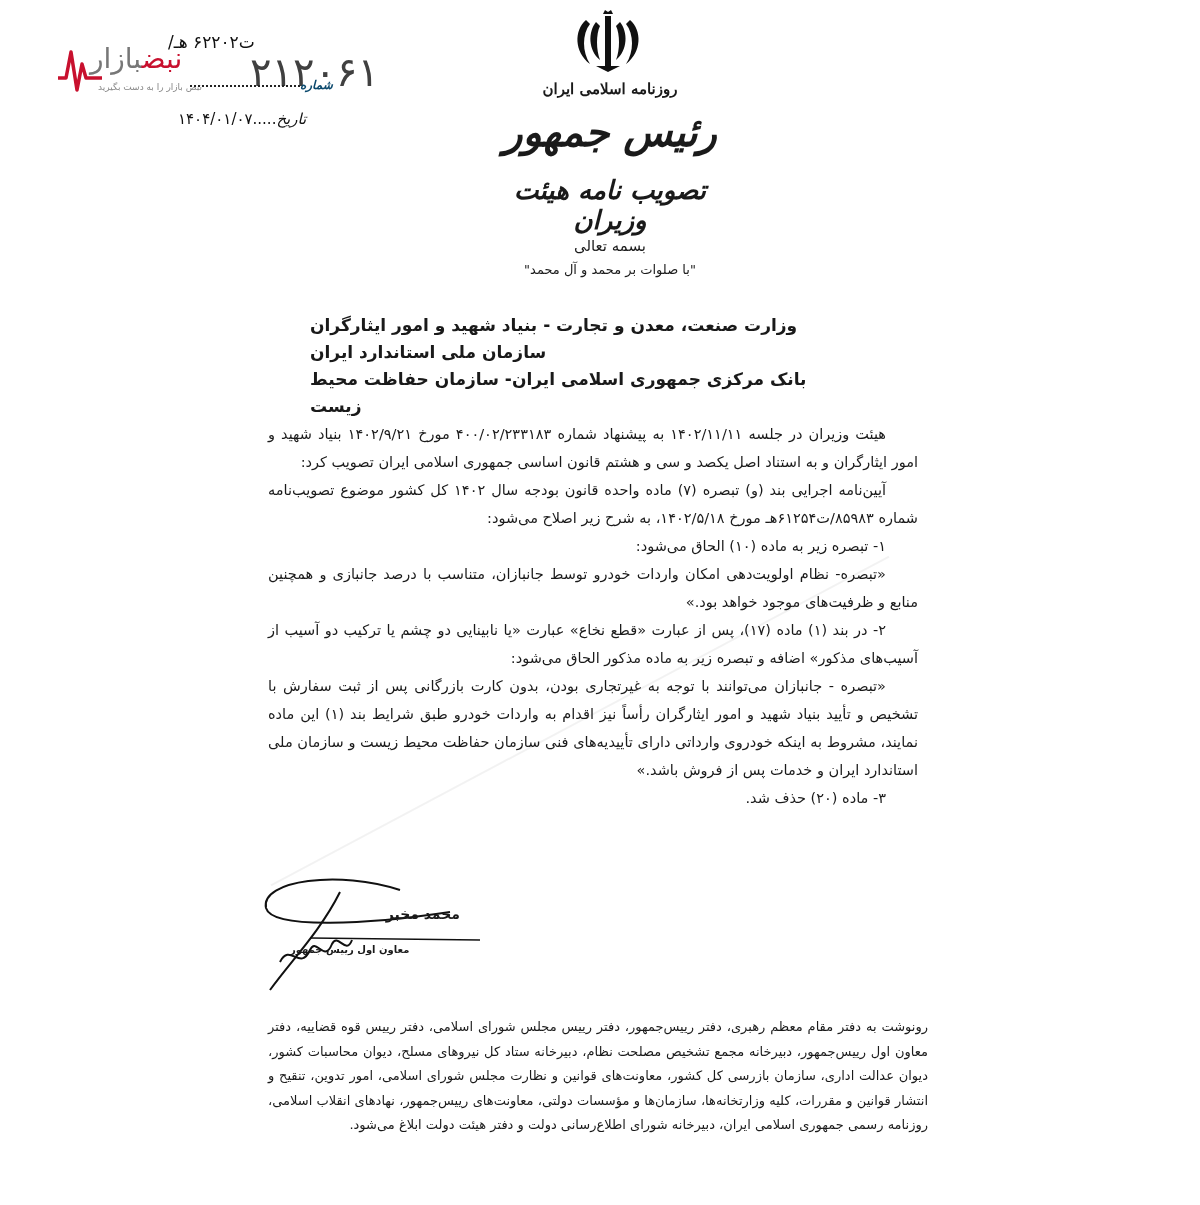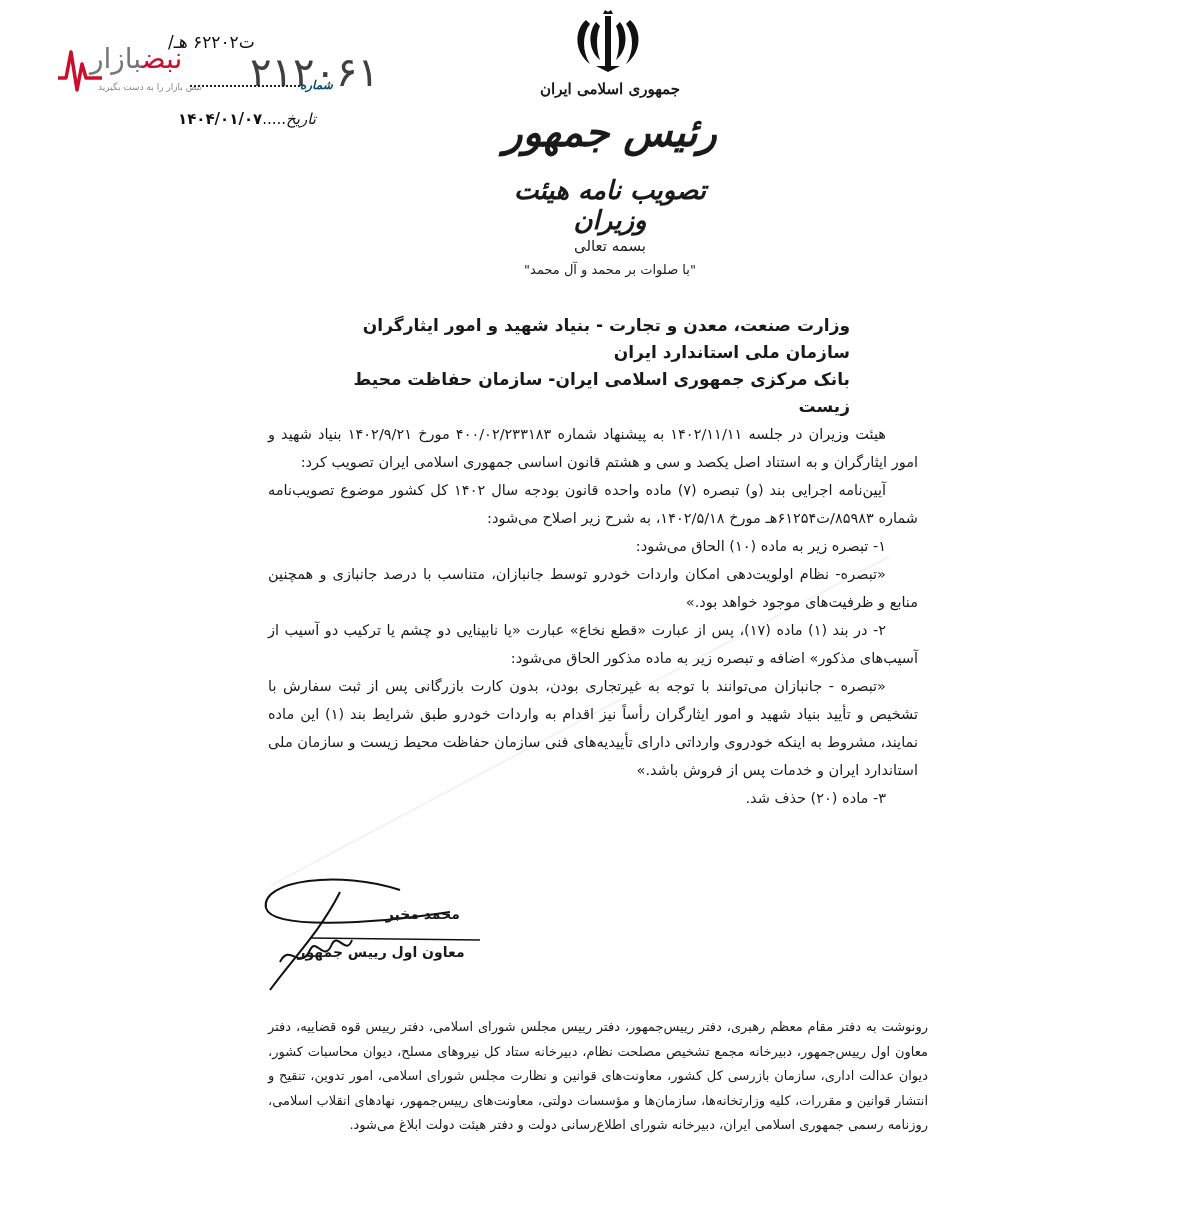--- a/index.html
+++ b/index.html
@@ -29,33 +29,33 @@
 
     
     .emblem { left: 570px; top: 6px; }
     .title-country { left: 480px; top: 80px; width: 260px; text-align: center; font-size: 15px; font-weight: bold; font-family: "DejaVu Serif", serif; }
     .title-president { left: 480px; top: 108px; width: 260px; text-align: center; font-size: 40px; font-weight: bold; font-family: "DejaVu Serif", serif; font-style: italic; }
     .title-approval { left: 480px; top: 175px; width: 260px; text-align: center; font-size: 26px; font-weight: bold; font-family: "DejaVu Serif", serif; font-style: italic; }
     .bismillah { left: 480px; top: 237px; width: 260px; text-align: center; font-size: 15px; }
     .salawat { left: 480px; top: 262px; width: 260px; text-align: center; font-size: 13px; }
 
     
-    .addressees { left: 310px; top: 312px; width: 540px; text-align: right; font-size: 17px; font-weight: bold; line-height: 27px; }
+    .addressees { left: 310px; top: 312px; width: 540px; text-align: left; font-size: 17px; font-weight: bold; line-height: 27px; }
 
     
     .body-text {
       left: 268px; top: 420px; width: 650px; font-size: 14.5px; line-height: 28px; text-align: justify;
     }
     .body-text p { margin: 0; }
     .indent { text-indent: 32px; }
     .wm-line { left: 230px; top: 720px; width: 700px; height: 2px; background: rgba(0,0,0,0.05); transform: rotate(-28deg); }
 
     
     .sig-name { left: 360px; top: 906px; font-size: 14px; font-weight: bold; width: 100px; text-align: right; }
-    .sig-title { left: 290px; top: 944px; font-size: 14px; font-weight: bold; width: 182px; text-align: center; }
+    .sig-title { left: 290px; top: 944px; font-size: 10px; font-weight: bold; width: 182px; text-align: left; }
     .sig-scribble { left: 250px; top: 872px; }
 
     
     .footer-text {
       left: 262px; top: 1015px; width: 660px; font-size: 13px; line-height: 24.5px; text-align: justify; margin-left: 6px;
     }
     .footer-text p { margin: 0; }
   </style>
 </head>
 <body>
@@ -69,36 +69,36 @@
   </div>
   <div class="brand-tag rtl">نبض بازار را به دست بگیرید</div>
 </div>
 
 <div class="abs big-number">۲۱۲۰۶۱</div>
 <div class="abs sub-number rtl">ت۶۲۲۰۲ هـ/</div>
 <div class="abs shomare-row rtl">
   <span style="font-weight:bold;font-style:italic;">شماره</span><span class="dotline"></span>
 </div>
 <div class="abs tarikh-row rtl">
-  <span style="font-weight:normal;font-style:italic;">تاریخ</span><span>.....</span><span style="font-weight:bold;text-align:center;">۱۴۰۴/۰۱/۰۷</span>
+  <span style="font-weight:normal;font-style:italic;">تاریخ</span><span>.....</span><span style="font-weight:normal;text-align:center;">۱۴۰۴/۰۱/۰۷</span>
 </div>
 
 <div class="abs emblem">
   <svg width="76" height="70" viewBox="0 0 76 70">
     <path d="M16,14 C4,24 4,46 20,58 C12,46 12,28 20,18 Z" fill="#111"></path>
     <path d="M60,14 C72,24 72,46 56,58 C64,46 64,28 56,18 Z" fill="#111"></path>
     <path d="M26,16 C18,26 18,44 30,54 C26,44 26,28 30,20 Z" fill="#111"></path>
     <path d="M50,16 C58,26 58,44 46,54 C50,44 50,28 46,20 Z" fill="#111"></path>
     <rect x="35" y="10" width="6" height="50" fill="#111"></rect>
     <path d="M33,8 L43,8 L41,4 L38,6 L35,4 Z" fill="#111"></path>
     <path d="M26,60 L50,60 L38,66 Z" fill="#111"></path>
   </svg>
 </div>
 
-<div class="abs title-country rtl">جمهوری اسلامی ایران</div>
+<div class="abs title-country rtl">روزنامه اسلامی ایران</div>
 <div class="abs title-president rtl">رئیس جمهور</div>
 <div class="abs title-approval rtl">تصویب نامه هیئت وزیران</div>
 <div class="abs bismillah rtl">بسمه تعالی</div>
 <div class="abs salawat rtl">"با صلوات بر محمد و آل محمد"</div>
 
 <div class="abs addressees rtl">
   <div>وزارت صنعت، معدن و تجارت - بنیاد شهید و امور ایثارگران</div>
   <div>سازمان ملی استاندارد ایران</div>
   <div>بانک مرکزی جمهوری اسلامی ایران- سازمان حفاظت محیط زیست</div>
 </div>

